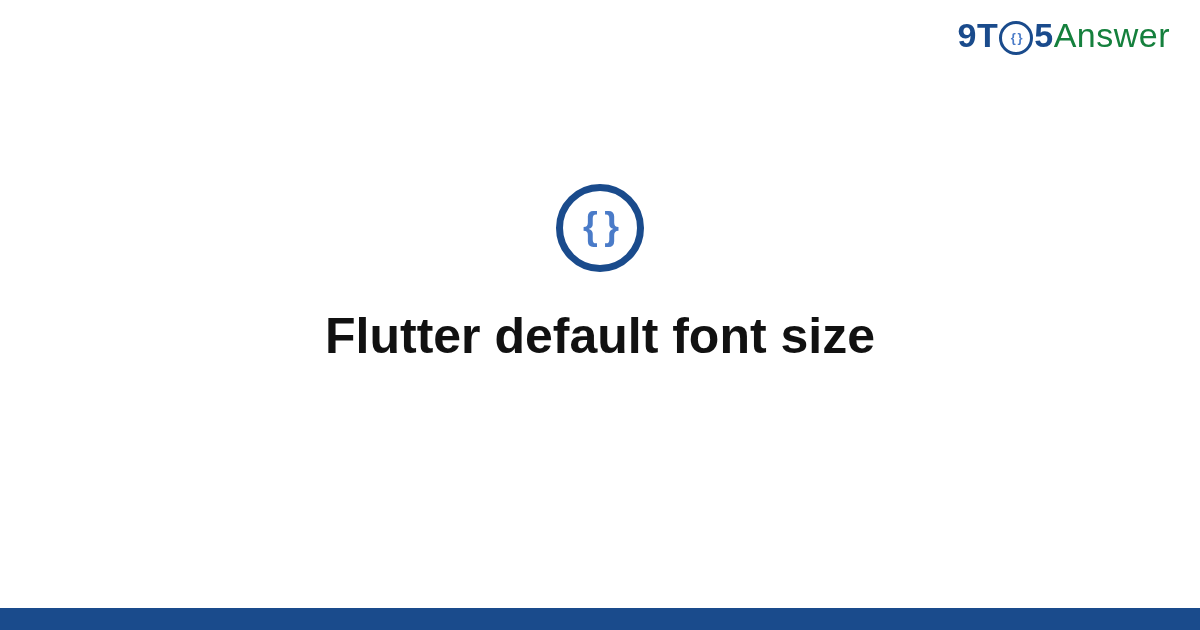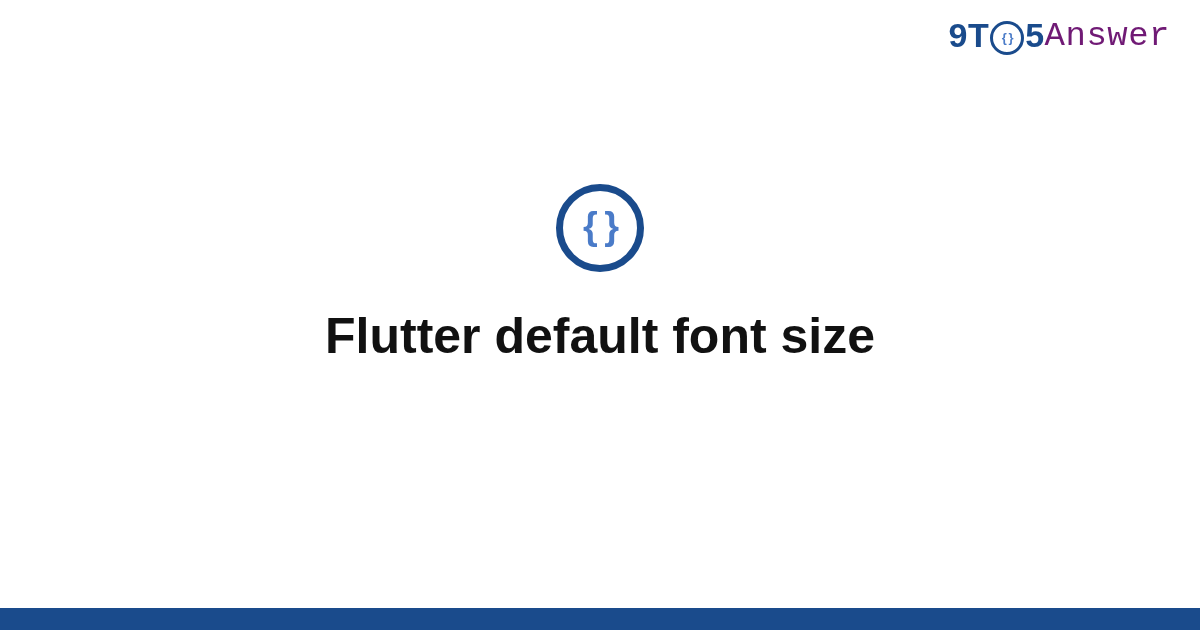--- a/index.html
+++ b/index.html
@@ -18,21 +18,21 @@
       font-size: 34px;
       font-weight: 600;
       letter-spacing: 0.5px;
       display: flex;
       align-items: center;
       color: #1a4b8c;
     }
     .logo .nine { color: #1a4b8c; }
     .logo .tee { color: #1a4b8c; }
     .logo .five { color: #1a4b8c; }
-    .logo .answer { color: #701a75; font-weight: 500; font-family: Liberation Mono, monospace; }
+    .logo .answer { color: #15803d; font-weight: 500; }
     .logo-o {
       display: inline-flex;
       align-items: center;
       justify-content: center;
       width: 28px;
       height: 28px;
       border: 3px solid #1a4b8c;
       border-radius: 50%;
       margin: 0 1px;
       position: relative;

